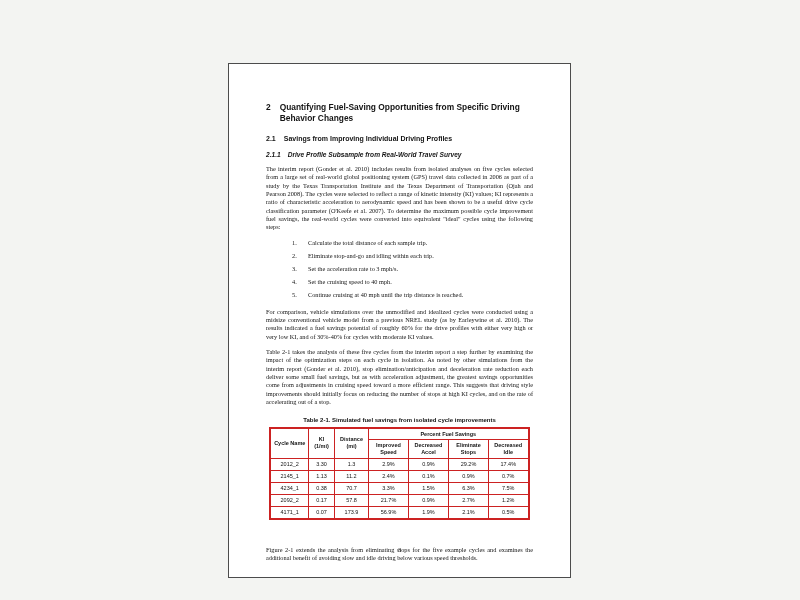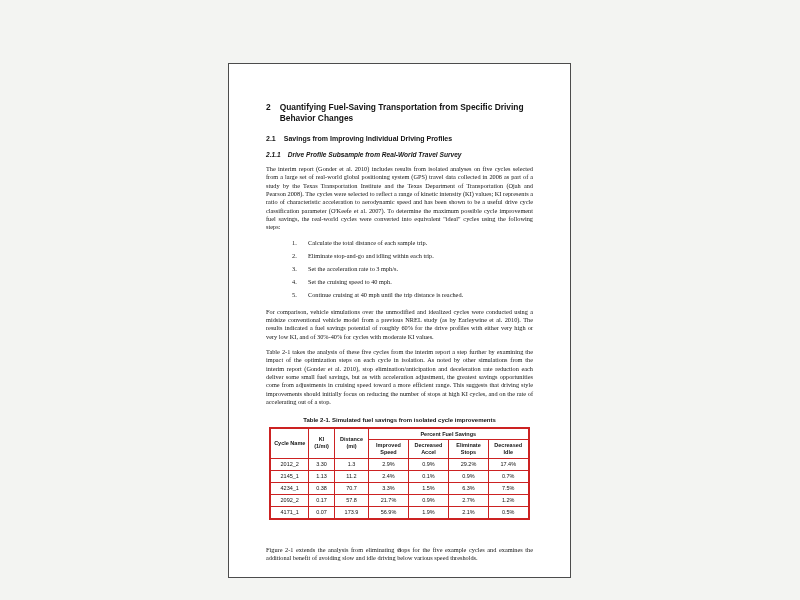--- a/index.html
+++ b/index.html
@@ -99,21 +99,21 @@
   }
 </style>
 </head>
 <body>
 
 <div class="screen">
   <div class="page">
 
     <div class="h1">
       <span class="hnum">2</span>
-      <span>Quantifying Fuel-Saving Transportation from Specific Driving Behavior Changes</span>
+      <span>Quantifying Fuel-Saving Opportunities from Specific Driving Behavior Changes</span>
     </div>
 
     <div class="h2">
       <span class="hnum">2.1</span>
       <span>Savings from Improving Individual Driving Profiles</span>
     </div>
 
     <div class="h3">
       <span class="hnum">2.1.1</span>
       <span>Drive Profile Subsample from Real-World Travel Survey</span>

